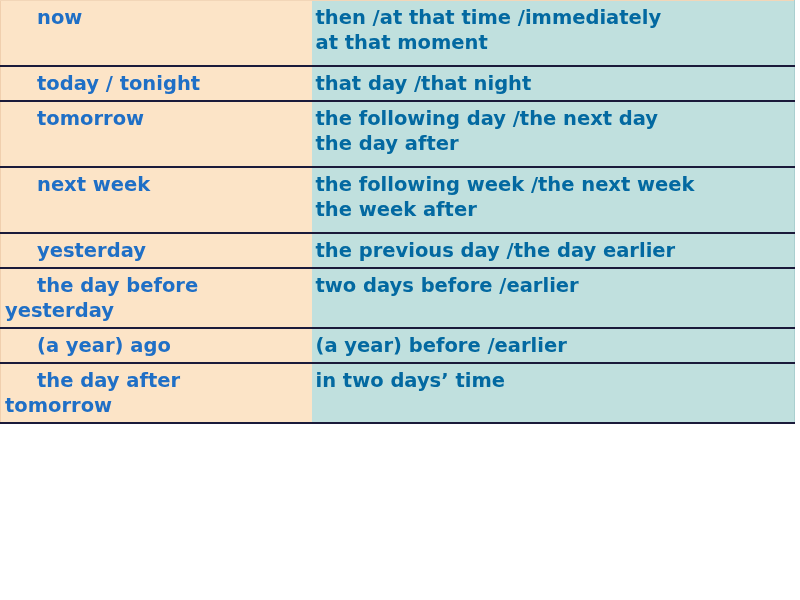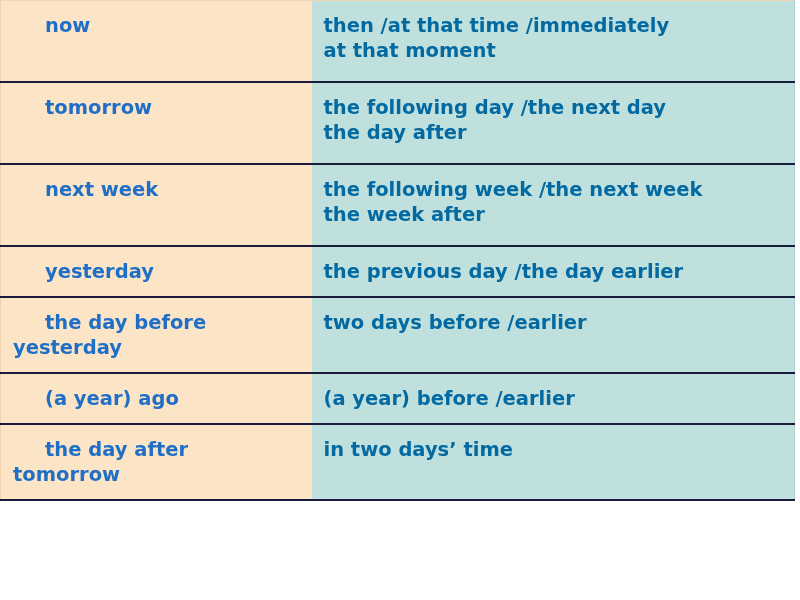--- a/index.html
+++ b/index.html
@@ -29,21 +29,21 @@
     border-right: 1px solid #a9cfcf;
     border-top: 1px solid #f2d6b8;
   }
 
   table.shift-table col.col-direct { width: 311px; }
   table.shift-table col.col-reported { width: 483px; }
 
   table.shift-table td {
     border-bottom: 2px solid #1a1a3a;
     vertical-align: top;
-    padding: 12px;
+    padding: 4px;
   }
 
   td.direct-cell {
     background: #fce4c7;
     color: #1f6fc6;
     font-weight: bold;
     font-size: 19.5px;
     line-height: 25px;
     padding: 7px 6px 7px 8px;
     text-indent: 32px;
@@ -83,20 +83,28 @@
       <col class="col-reported">
     </colgroup>
     <tbody>
         <tr data-h="tall">
           <td class="direct-cell">
             <span class="line first">now</span>
           </td>
           <td class="reported-cell">
             <span class="line">then /at that time /immediately</span>
             <span class="line">at that moment</span>
+          </td>
+        </tr>
+        <tr data-h="short">
+          <td class="direct-cell">
+            <span class="line first">today / tonight</span>
+          </td>
+          <td class="reported-cell">
+            <span class="line">that day /that night</span>
           </td>
         </tr>
         <tr data-h="tall">
           <td class="direct-cell">
             <span class="line first">tomorrow</span>
           </td>
           <td class="reported-cell">
             <span class="line">the following day /the next day</span>
             <span class="line">the day after</span>
           </td>

